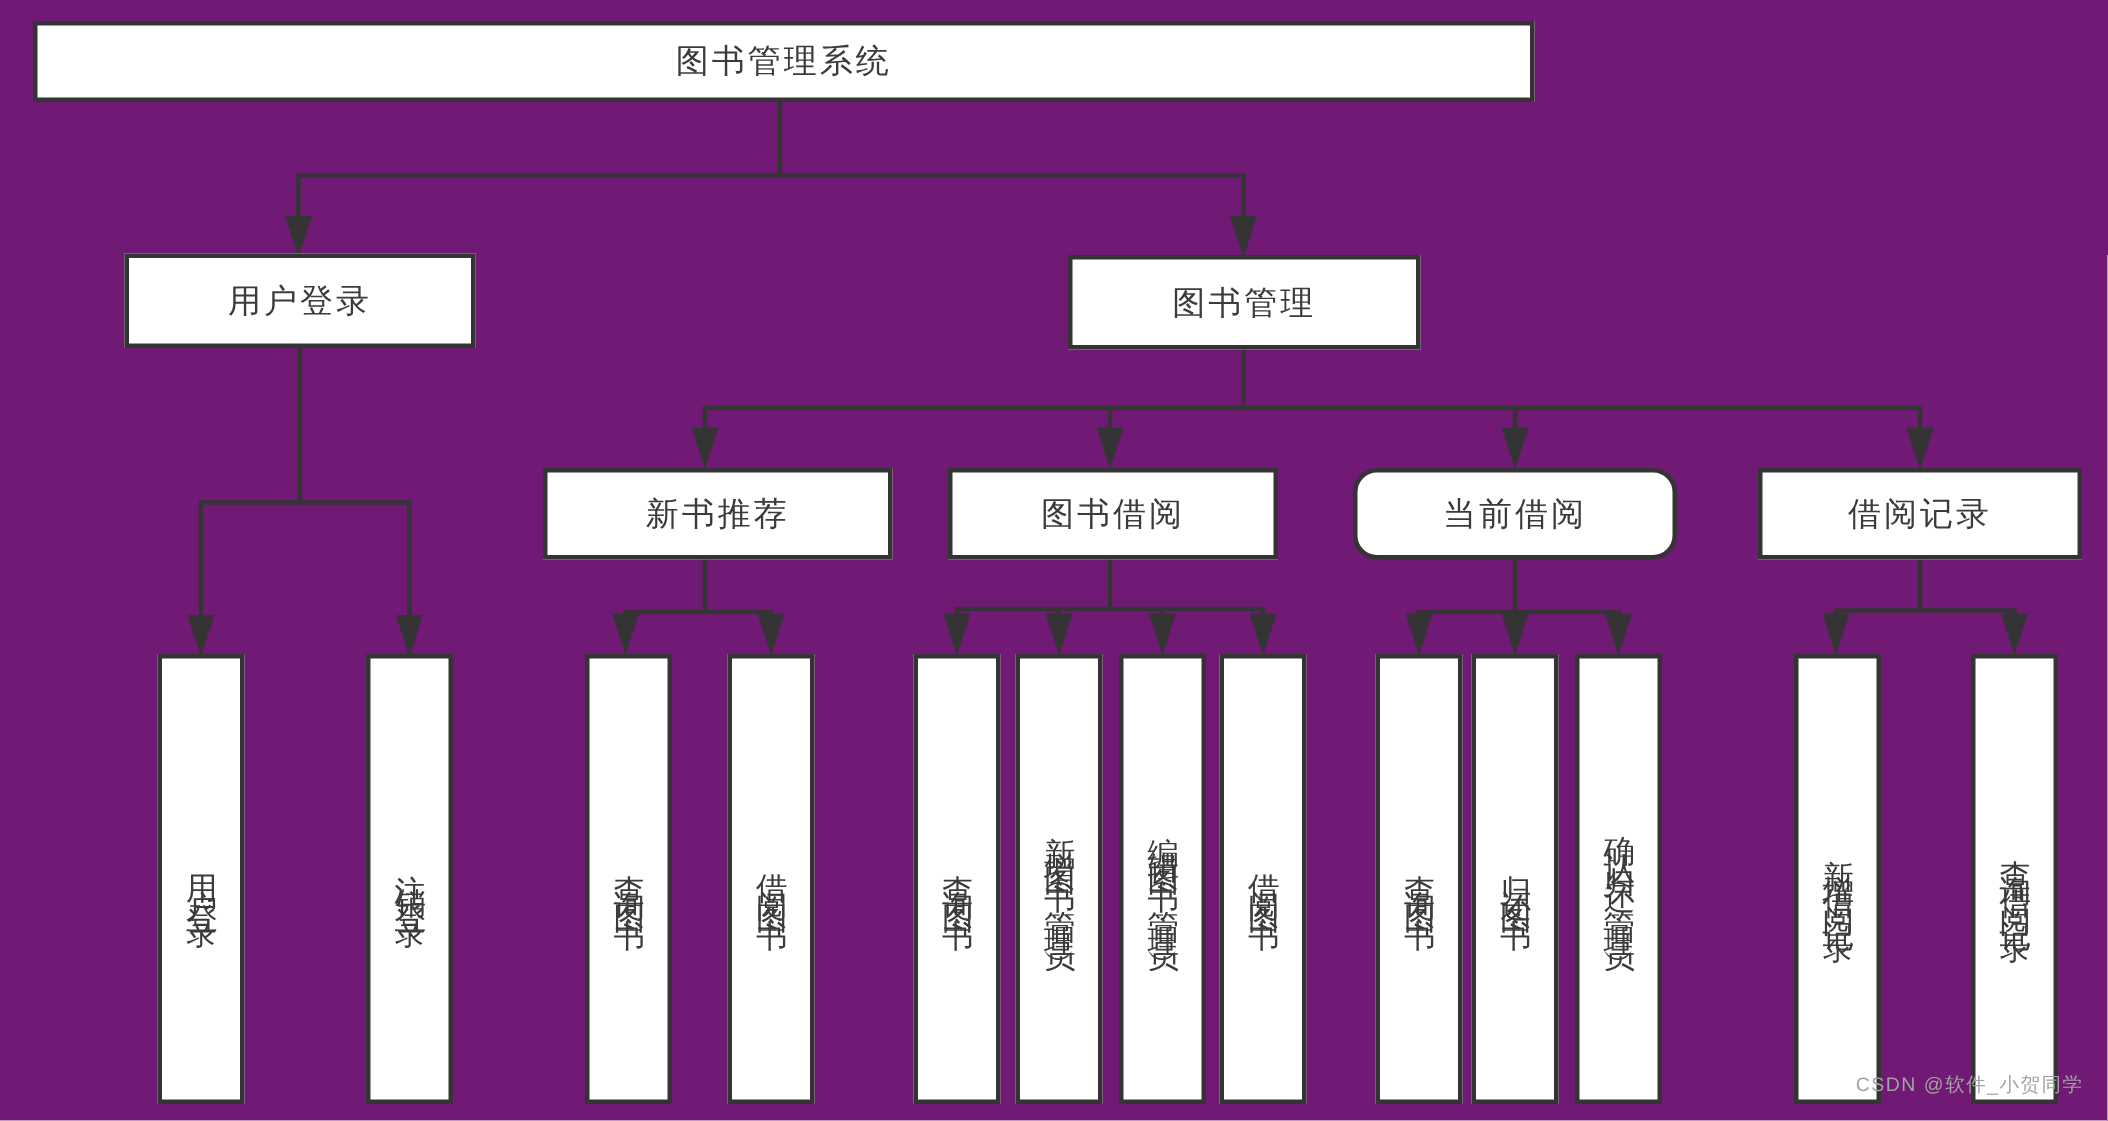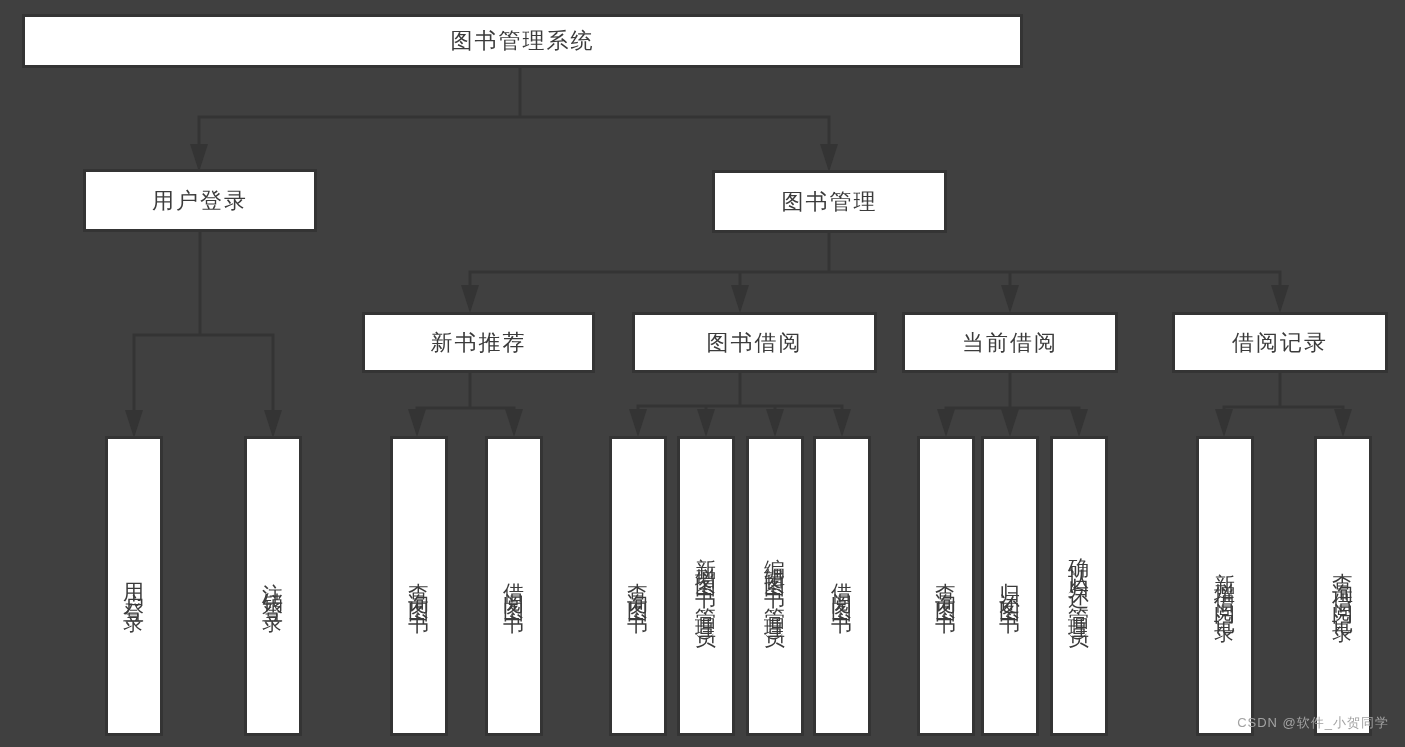--- a/index.html
+++ b/index.html
@@ -1,19 +1,19 @@
 <!DOCTYPE html>
 <html><head>
 <meta charset="utf-8">
 <style>
   html,body{margin:0;padding:0;background:#ffffff;}
   .canvas{
     position:relative;
     width:1405px;height:747px;
-    background:#404040;
+    background:#701a75;
     font-family:"Liberation Sans","DejaVu Sans",sans-serif;
     overflow:hidden;
   }
   .connectors{position:absolute;left:0;top:0;}
   .box{
     position:absolute;
     box-sizing:border-box;
     border:3px solid #343434;
     background:#ffffff;
     display:flex;align-items:center;justify-content:center;
@@ -99,24 +99,24 @@
   <div class="box" style="left:83px;top:169px;width:234px;height:63px;">
     <span class="hlabel">用户登录</span>
   </div>
   <div class="box" style="left:712px;top:170px;width:235px;height:63px;align-items:center;">
     <span class="hlabel">图书管理</span>
   </div>
 
   <div class="box" style="left:362px;top:312px;width:233px;height:61px;">
     <span class="hlabel">新书推荐</span>
   </div>
-  <div class="box" style="left:632px;top:312px;width:245px;height:61px;">
+  <div class="box" style="left:632px;top:312px;width:220px;height:61px;">
     <span class="hlabel">图书借阅</span>
   </div>
-  <div class="box" style="left:902px;top:312px;width:216px;height:61px;">
+  <div class="box" style="left:902px;top:312px;width:216px;height:61px;border-radius:16px;">
     <span class="hlabel">当前借阅</span>
   </div>
   <div class="box" style="left:1172px;top:312px;width:216px;height:61px;">
     <span class="hlabel">借阅记录</span>
   </div>
 
   <div class="leaf" style="left:105px;">
     <span class="vtext">用户登录</span>
   </div>
   <div class="leaf" style="left:244px;">

